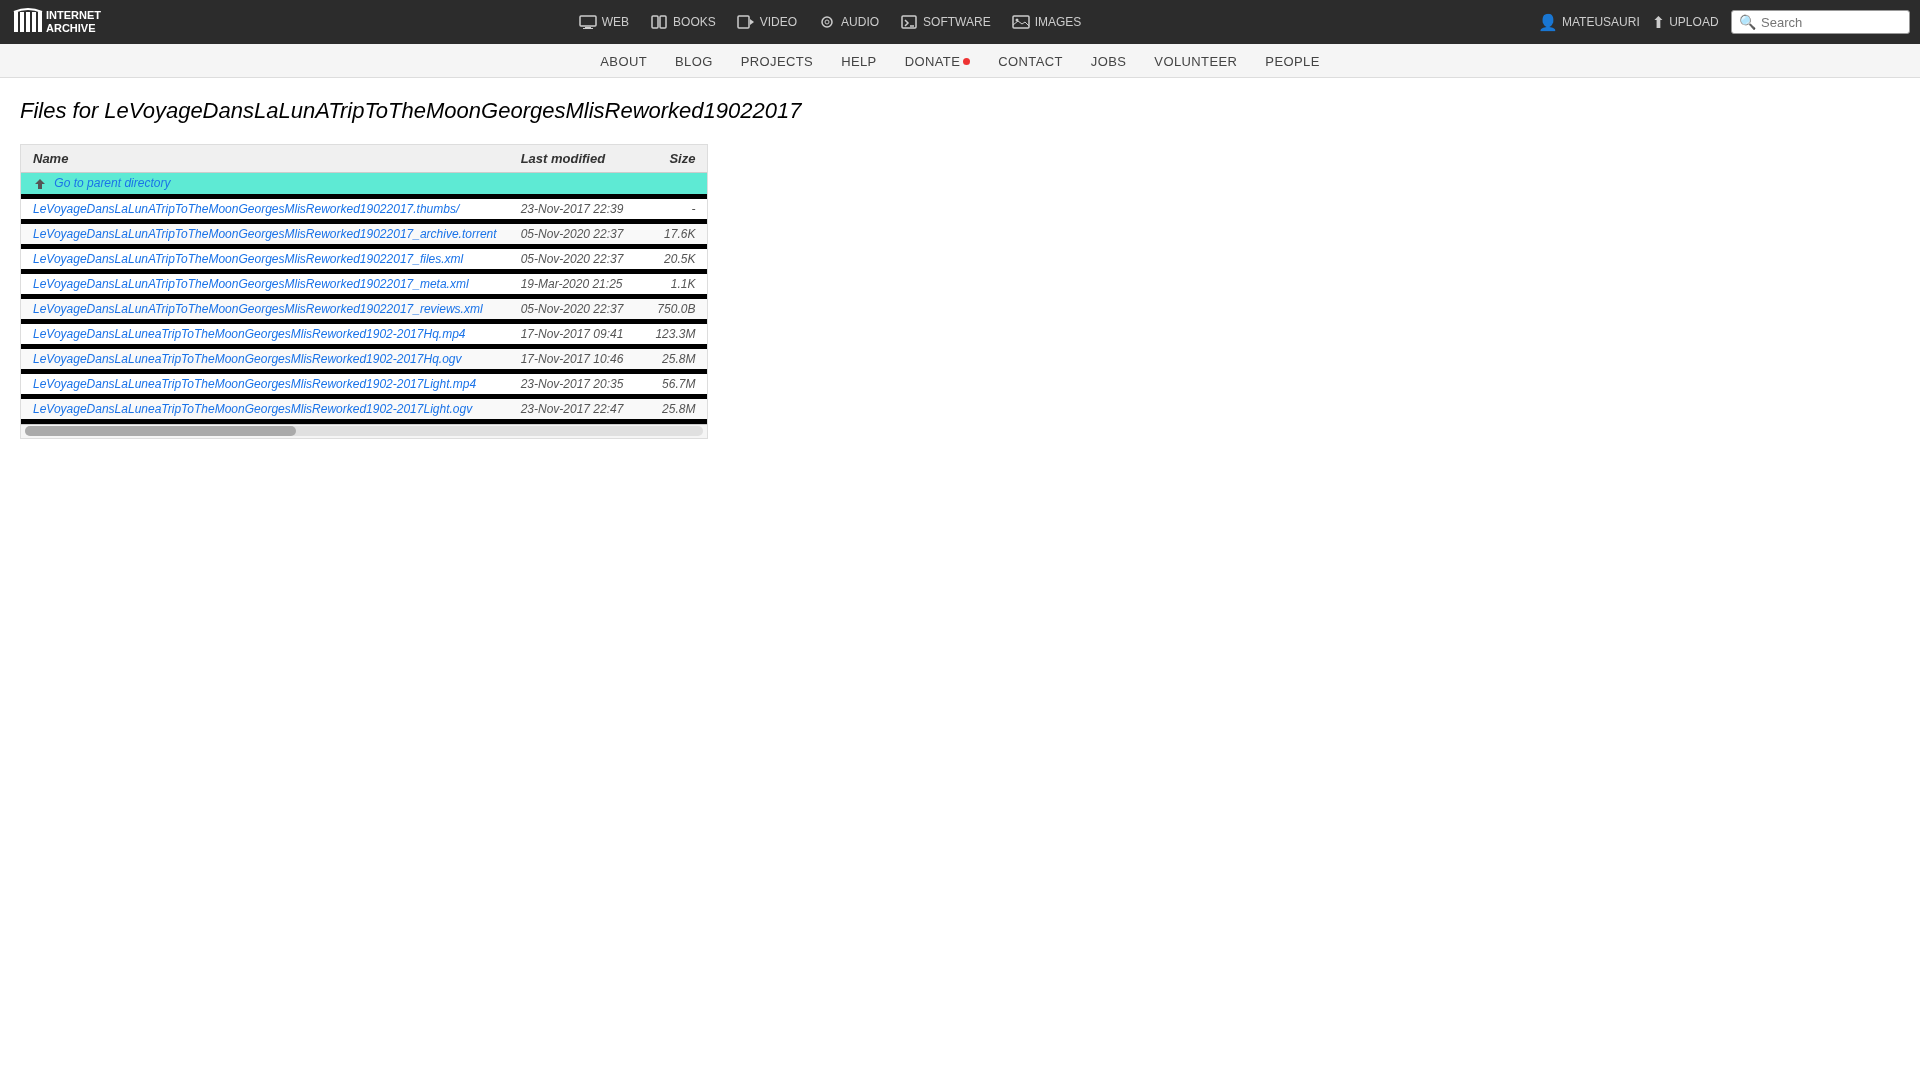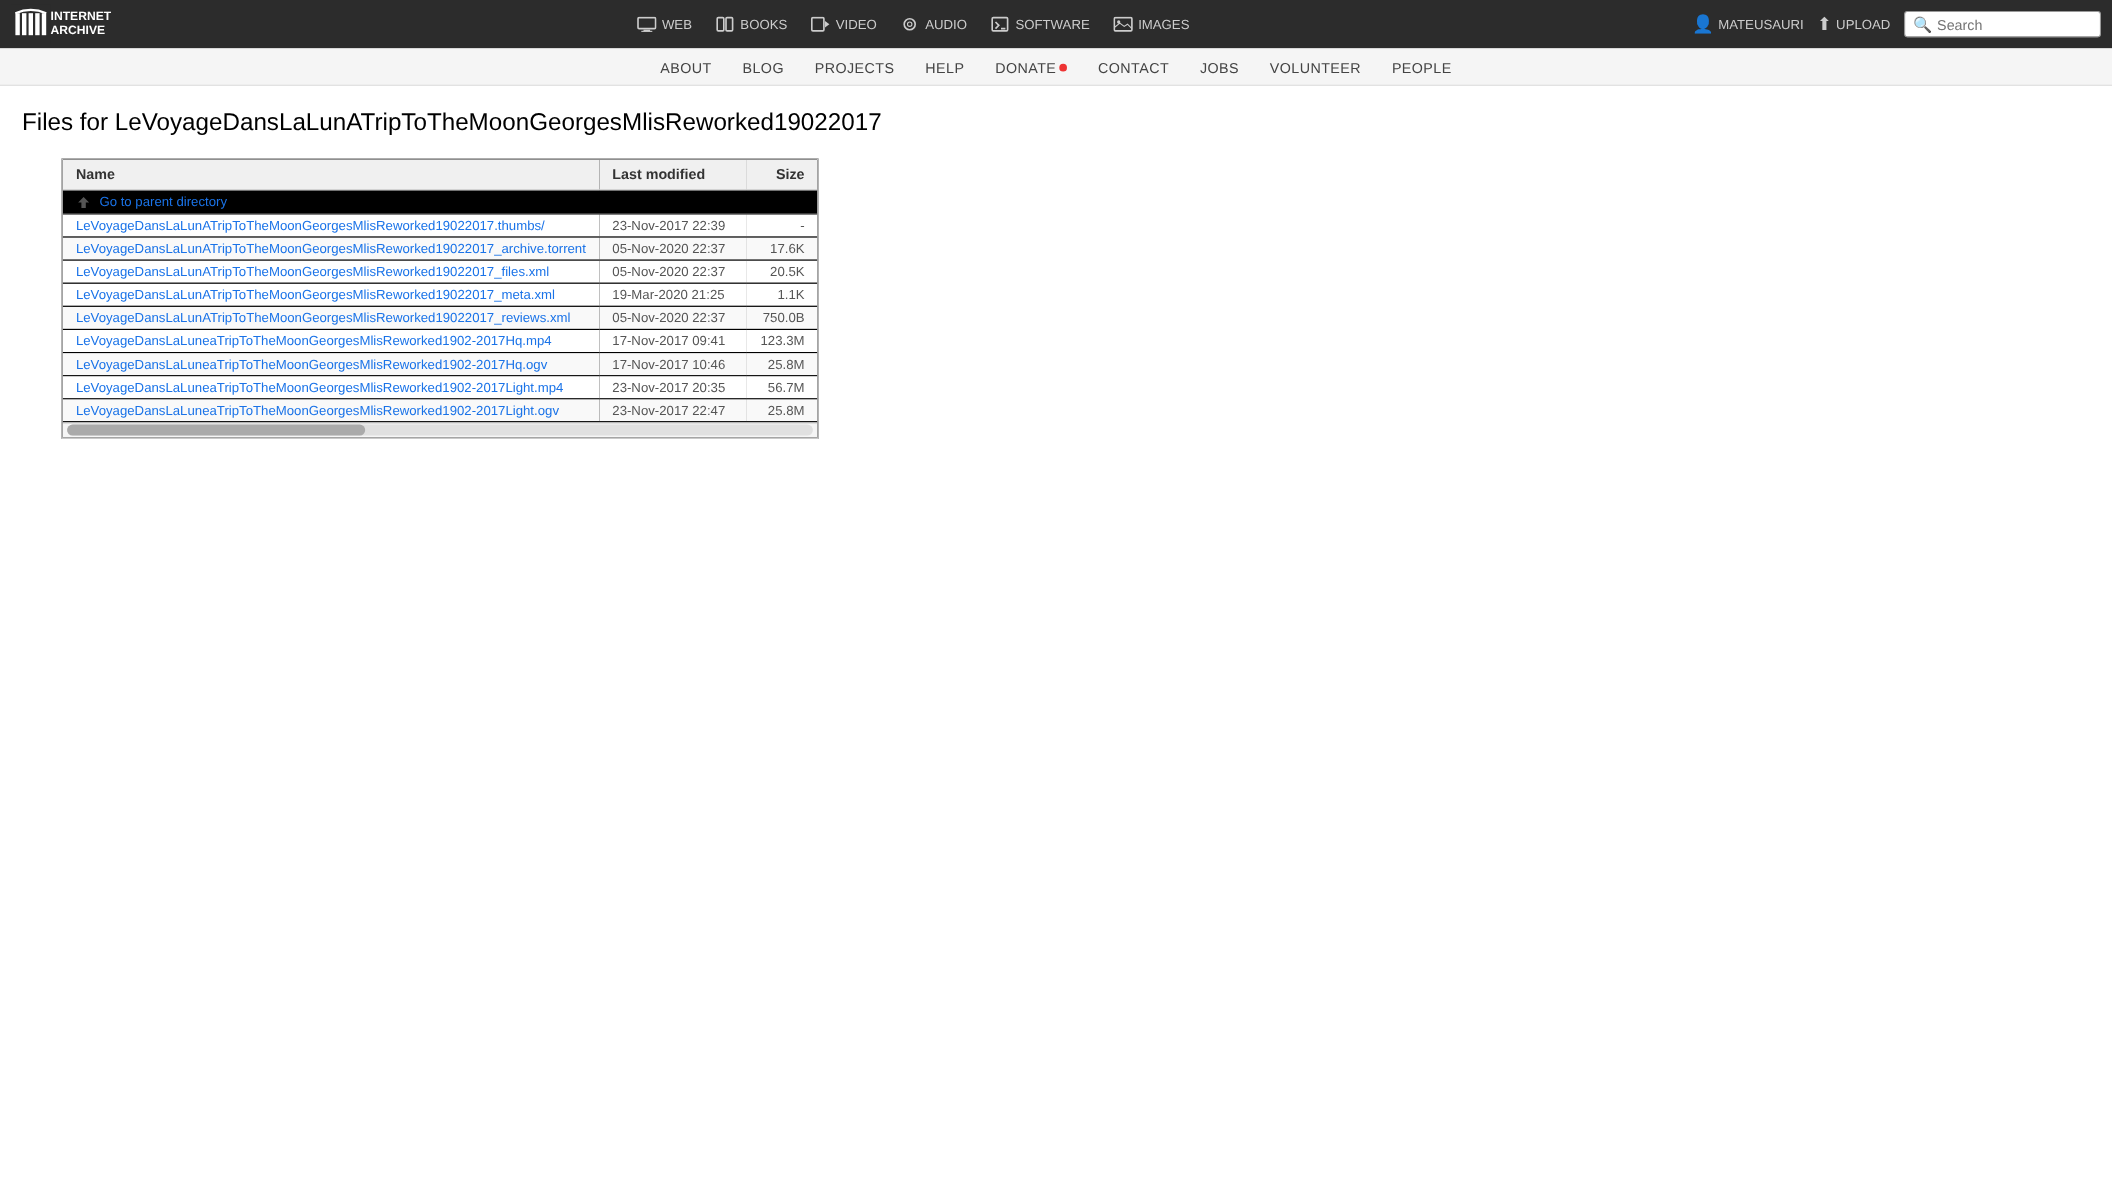--- a/index.html
+++ b/index.html
@@ -123,37 +123,37 @@
       height: 7px;
       background: #e33;
       border-radius: 50%;
       margin-left: 3px;
       vertical-align: middle;
     }
 
     
     #main {
       padding: 20px 20px;
+      font-style: italic;
     }
     #page-title {
       font-size: 22px;
       font-weight: normal;
       margin-bottom: 20px;
       color: #000;
     }
 
     
     #file-table-container {
       border: 1px solid #ddd;
       display: inline-block;
       min-width: 640px;
-      background: #000000;
+      background: #5eead4;
       overflow-x: auto;
       max-width: calc(1920px - 40px);
-      margin-left: 36px;
     }
     #file-table {
       border-collapse: collapse;
       width: 100%;
       min-width: 640px;
     }
     #file-table thead tr {
       background: #f0f0f0;
       border-bottom: 1px solid #ccc;
     }
@@ -161,21 +161,21 @@
       padding: 6px 12px;
       text-align: left;
       font-size: 13px;
       font-weight: bold;
       color: #333;
     }
     #file-table thead th.size-col {
       text-align: right;
     }
     #file-table tbody tr {
-      border-bottom: 1px solid #000000;
+      border-bottom: 5px solid #000000;
     }
     #file-table tbody td {
       padding: 3px 12px;
       font-size: 12px;
     }
     #file-table tbody td.name-col {
       min-width: 420px;
     }
     #file-table tbody td.date-col {
       white-space: nowrap;

